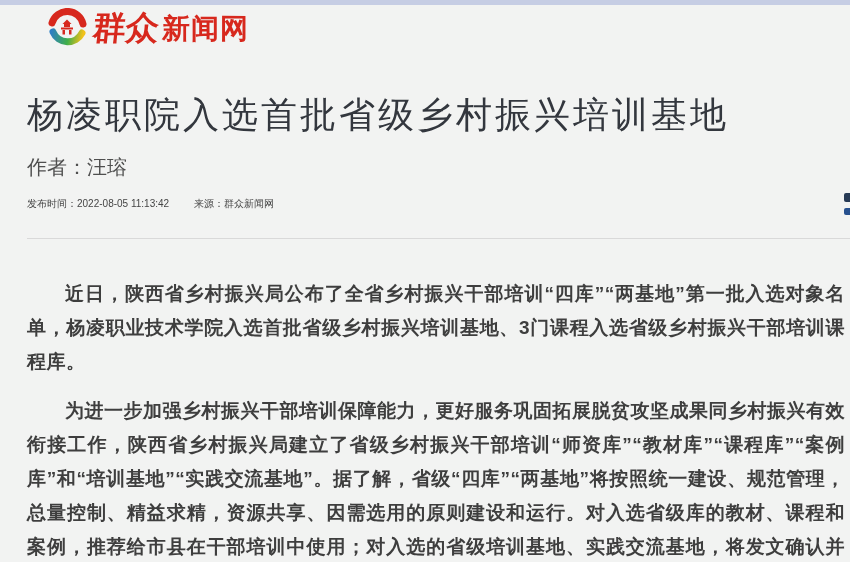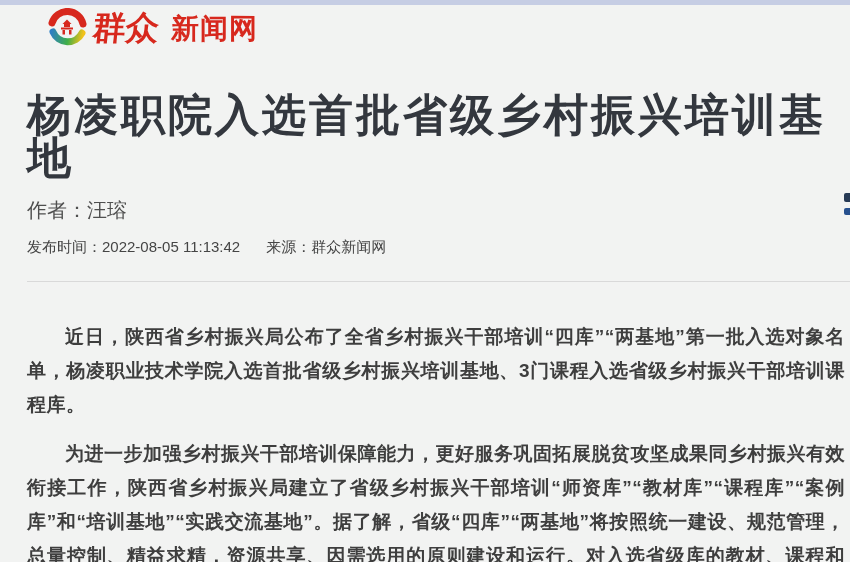--- a/index.html
+++ b/index.html
@@ -22,29 +22,29 @@
   header{height:46px;padding:3px 0 0 47px;box-sizing:border-box;}
   .logo{display:flex;align-items:flex-start;text-decoration:none;width:max-content;cursor:pointer;}
   .logo-icon{width:40px;height:40px;display:inline-block;}
   .logo-script{
     font-family:"DejaVu Serif","Liberation Serif",serif;
     font-size:33px;line-height:40px;font-weight:bold;color:var(--brand-red);
     transform:skewX(-6deg);margin-left:6px;display:inline-block;
   }
   .logo-word{
     font-size:28px;line-height:42px;font-weight:800;color:var(--brand-red);
-    margin-left:12px;letter-spacing:1px;
+    margin-left:3px;letter-spacing:1px;
   }
   .content{padding:0 5px 0 27px;}
   .title{
-    margin:42px 0 0;font-size:44px;line-height:43px;letter-spacing:3px;
-    color:var(--title-color);font-weight:bold;
+    margin:42px 0 0;font-size:36px;line-height:43px;letter-spacing:3px;
+    color:var(--title-color);font-weight:normal;
   }
   .author-line{margin-top:23px;font-size:20px;line-height:17px;color:var(--author-color);}
-  .meta-line{margin-top:19px;font-size:15px;line-height:18px;color:var(--meta-color);}
+  .meta-line{margin-top:19px;font-size:10px;line-height:18px;color:var(--meta-color);}
   .meta-item.source{margin-left:22px;}
   .divider{margin:25px -5px 0 0;border:none;border-top:1px solid var(--divider-color);}
   .body-text p{
     margin:0;font-size:19px;line-height:34px;color:var(--body-color);
     text-align:justify;text-indent:2em;letter-spacing:0.5px;font-weight:bold;
   }
   .body-text p.p-first{margin-top:38px;}
   .body-text p.p-next{margin-top:15px;}
   .share-rail{position:absolute;top:193px;right:-8px;width:14px;}
   .share-btn{cursor:pointer;}

